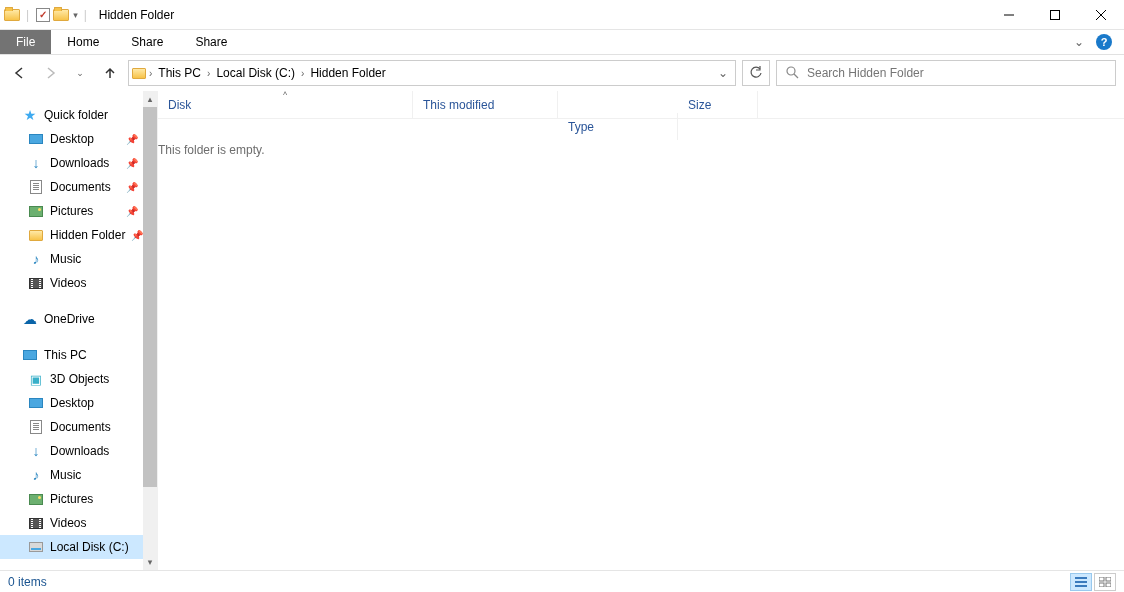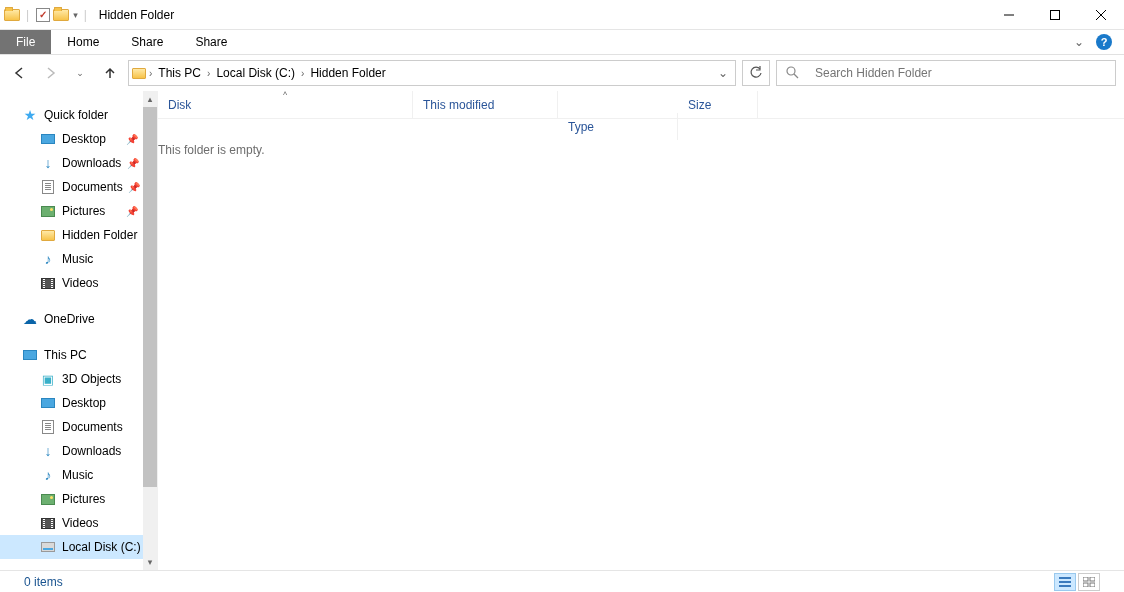--- a/index.html
+++ b/index.html
@@ -24,51 +24,51 @@
 
 
 .navrow { height:36px; display:flex; align-items:center; padding:0 8px; gap:6px; }
 .navbtn { width:24px; height:24px; display:flex; align-items:center; justify-content:center; color:#888; }
 .navbtn.enabled { color:#333; }
 .addressbar { flex:1; height:26px; border:1px solid #ccc; display:flex; align-items:center; padding:0 2px; gap:2px; }
 .addressbar .crumb { padding:0 4px; display:flex; align-items:center; gap:4px; }
 .addressbar .carrot { color:#666; font-size:10px; }
 .addressbar .dropdown { margin-left:auto; width:20px; text-align:center; color:#666; }
 .refreshbox { width:28px; height:26px; border:1px solid #ccc; display:flex; align-items:center; justify-content:center; color:#555; }
-.searchbox { width:340px; height:26px; border:1px solid #ccc; display:flex; align-items:center; padding:0 8px; gap:16px; color:#888; }
+.searchbox { width:340px; height:26px; border:1px solid #ccc; display:flex; align-items:center; padding:0 8px; gap:8px; color:#888; }
 .searchbox input { border:none; outline:none; flex:1; font-size:12px; color:#555; }
 
 
 .main { display:flex; height:calc(592px - 30px - 25px - 36px - 22px); position:relative; }
 
 
 .sidebar { width:158px; height:100%; overflow:hidden; position:relative; border-right:1px solid #f0f0f0; }
 .sb-inner { padding-top:12px; }
 .sb-item { height:24px; display:flex; align-items:center; padding-left:22px; gap:6px; white-space:nowrap; overflow:hidden; }
-.sb-item.l2 { padding-left:40px; }
+.sb-item.l2 { padding-left:28px; }
 .sb-item.selected { background:#cce8ff; }
 .sb-spacer { height:12px; }
 .pin { margin-left:auto; margin-right:18px; color:#888; font-size:10px; }
 .sb-scroll { position:absolute; right:0; top:0; width:14px; height:100%; background:#f0f0f0; display:flex; flex-direction:column; align-items:center; }
 .sb-scroll .arrow { height:16px; display:flex; align-items:center; justify-content:center; color:#666; font-size:9px; width:100%; }
 .sb-scroll .thumb { width:14px; background:#c2c2c2; }
 
 
 .content { flex:1; display:flex; flex-direction:column; }
 .cols { height:28px; display:flex; align-items:center; border-bottom:1px solid #f0f0f0; color:#2a5599; }
 .col { padding:0 10px; border-right:1px solid #f0f0f0; height:100%; display:flex; align-items:center; position:relative; }
 .col .sort { position:absolute; top:-2px; left:50%; transform:translateX(-50%); font-size:8px; color:#666; }
 .col.name { width:255px; }
 .col.date { width:145px; }
 .col.type { width:120px;margin-top:44px; }
 .col.size { width:80px; }
 .emptymsg { padding-top:24px; color:#6d6d6d; }
 
 
-.statusbar { position:absolute; bottom:0; left:0; right:0; height:22px; border-top:1px solid #e5e5e5; display:flex; align-items:center; padding:0 24px; color:#1a5490; }
+.statusbar { position:absolute; bottom:0; left:0; right:0; height:22px; border-top:1px solid #e5e5e5; display:flex; align-items:center; padding:0 8px; color:#1a5490; }
 .statusbar .right { margin-left:auto; display:flex; gap:2px; }
 .viewbtn { width:22px; height:18px; border:1px solid #ccc; display:flex; align-items:center; justify-content:center; color:#555; }
 .viewbtn.active { background:#cce8ff; border-color:#99c9ee; }
 
 
 .ico { width:16px; height:16px; display:inline-flex; align-items:center; justify-content:center; flex-shrink:0; }
 .ico-folder { width:16px; height:12px; background:linear-gradient(#ffe9a6,#f7c349); border:1px solid #e0a93e; border-radius:1px; position:relative; }
 .ico-folder:before { content:""; position:absolute; top:-3px; left:0; width:6px; height:3px; background:#f7c349; border:1px solid #e0a93e; border-bottom:none; border-radius:1px 1px 0 0; }
 .ico-folder-sm { width:14px; height:11px; background:linear-gradient(#ffe9a6,#f7c349); border:1px solid #e0a93e; border-radius:1px; }
 .ico-star { color:#3eaaf0; font-size:14px; }

